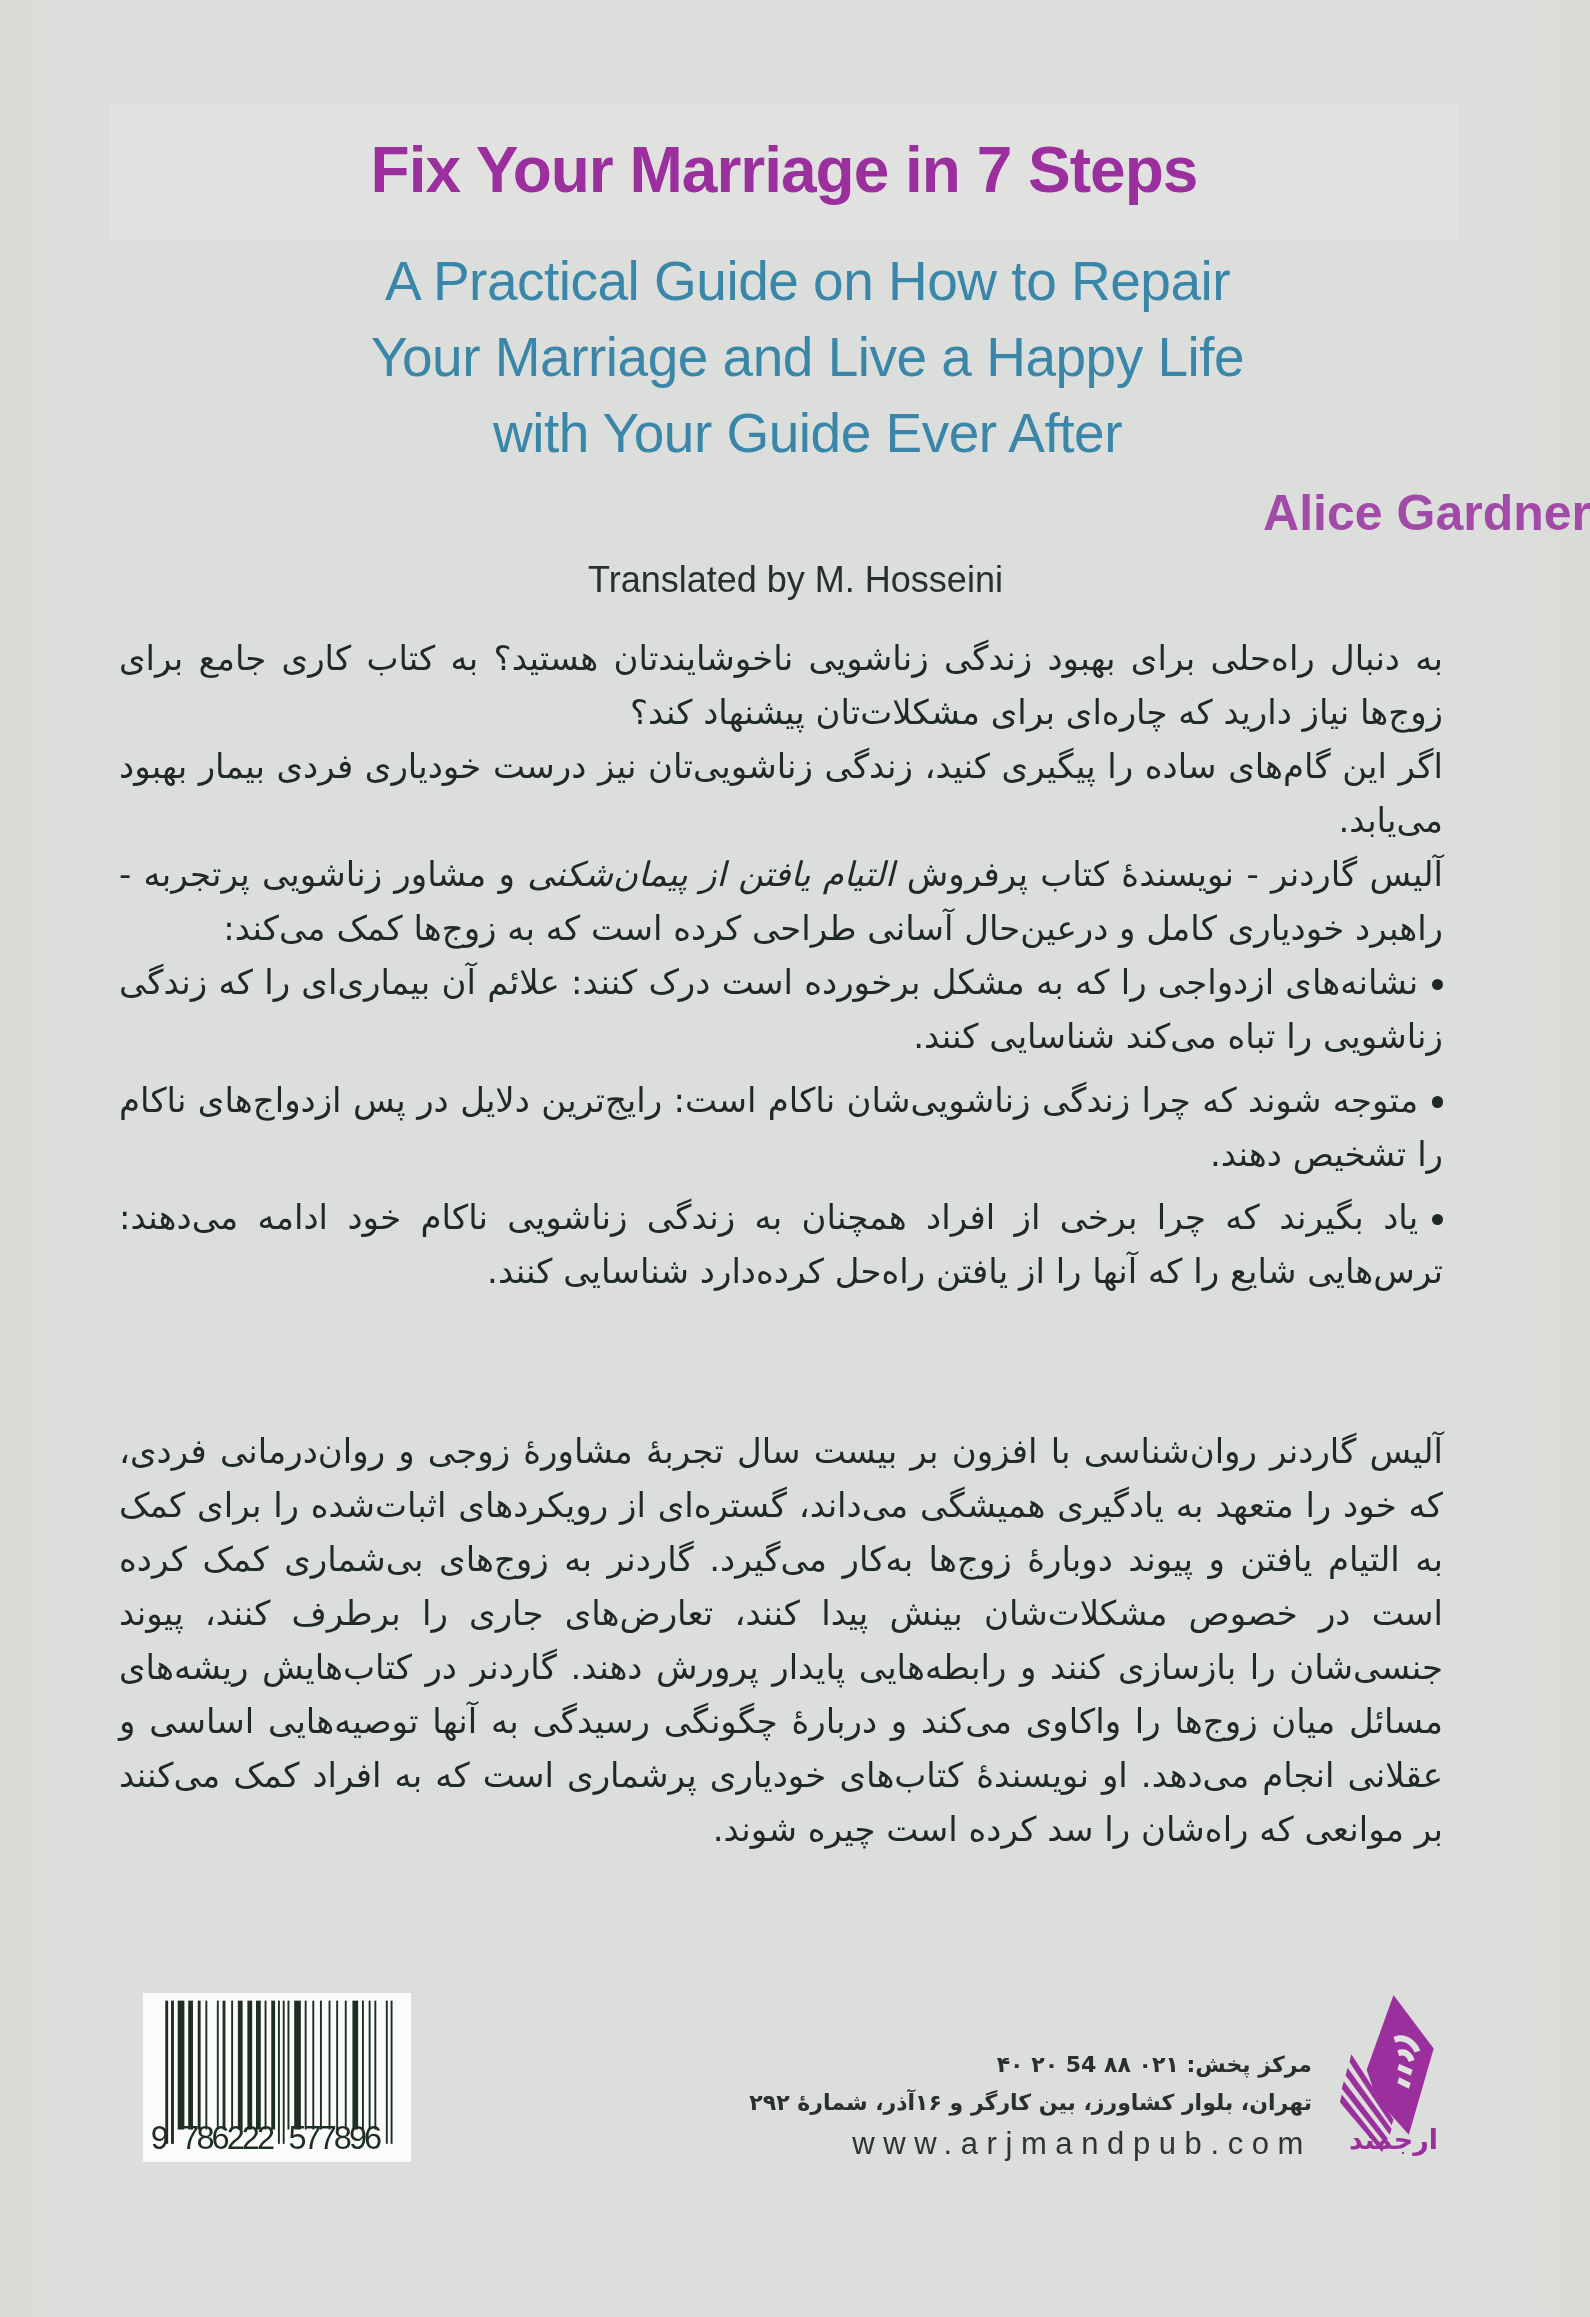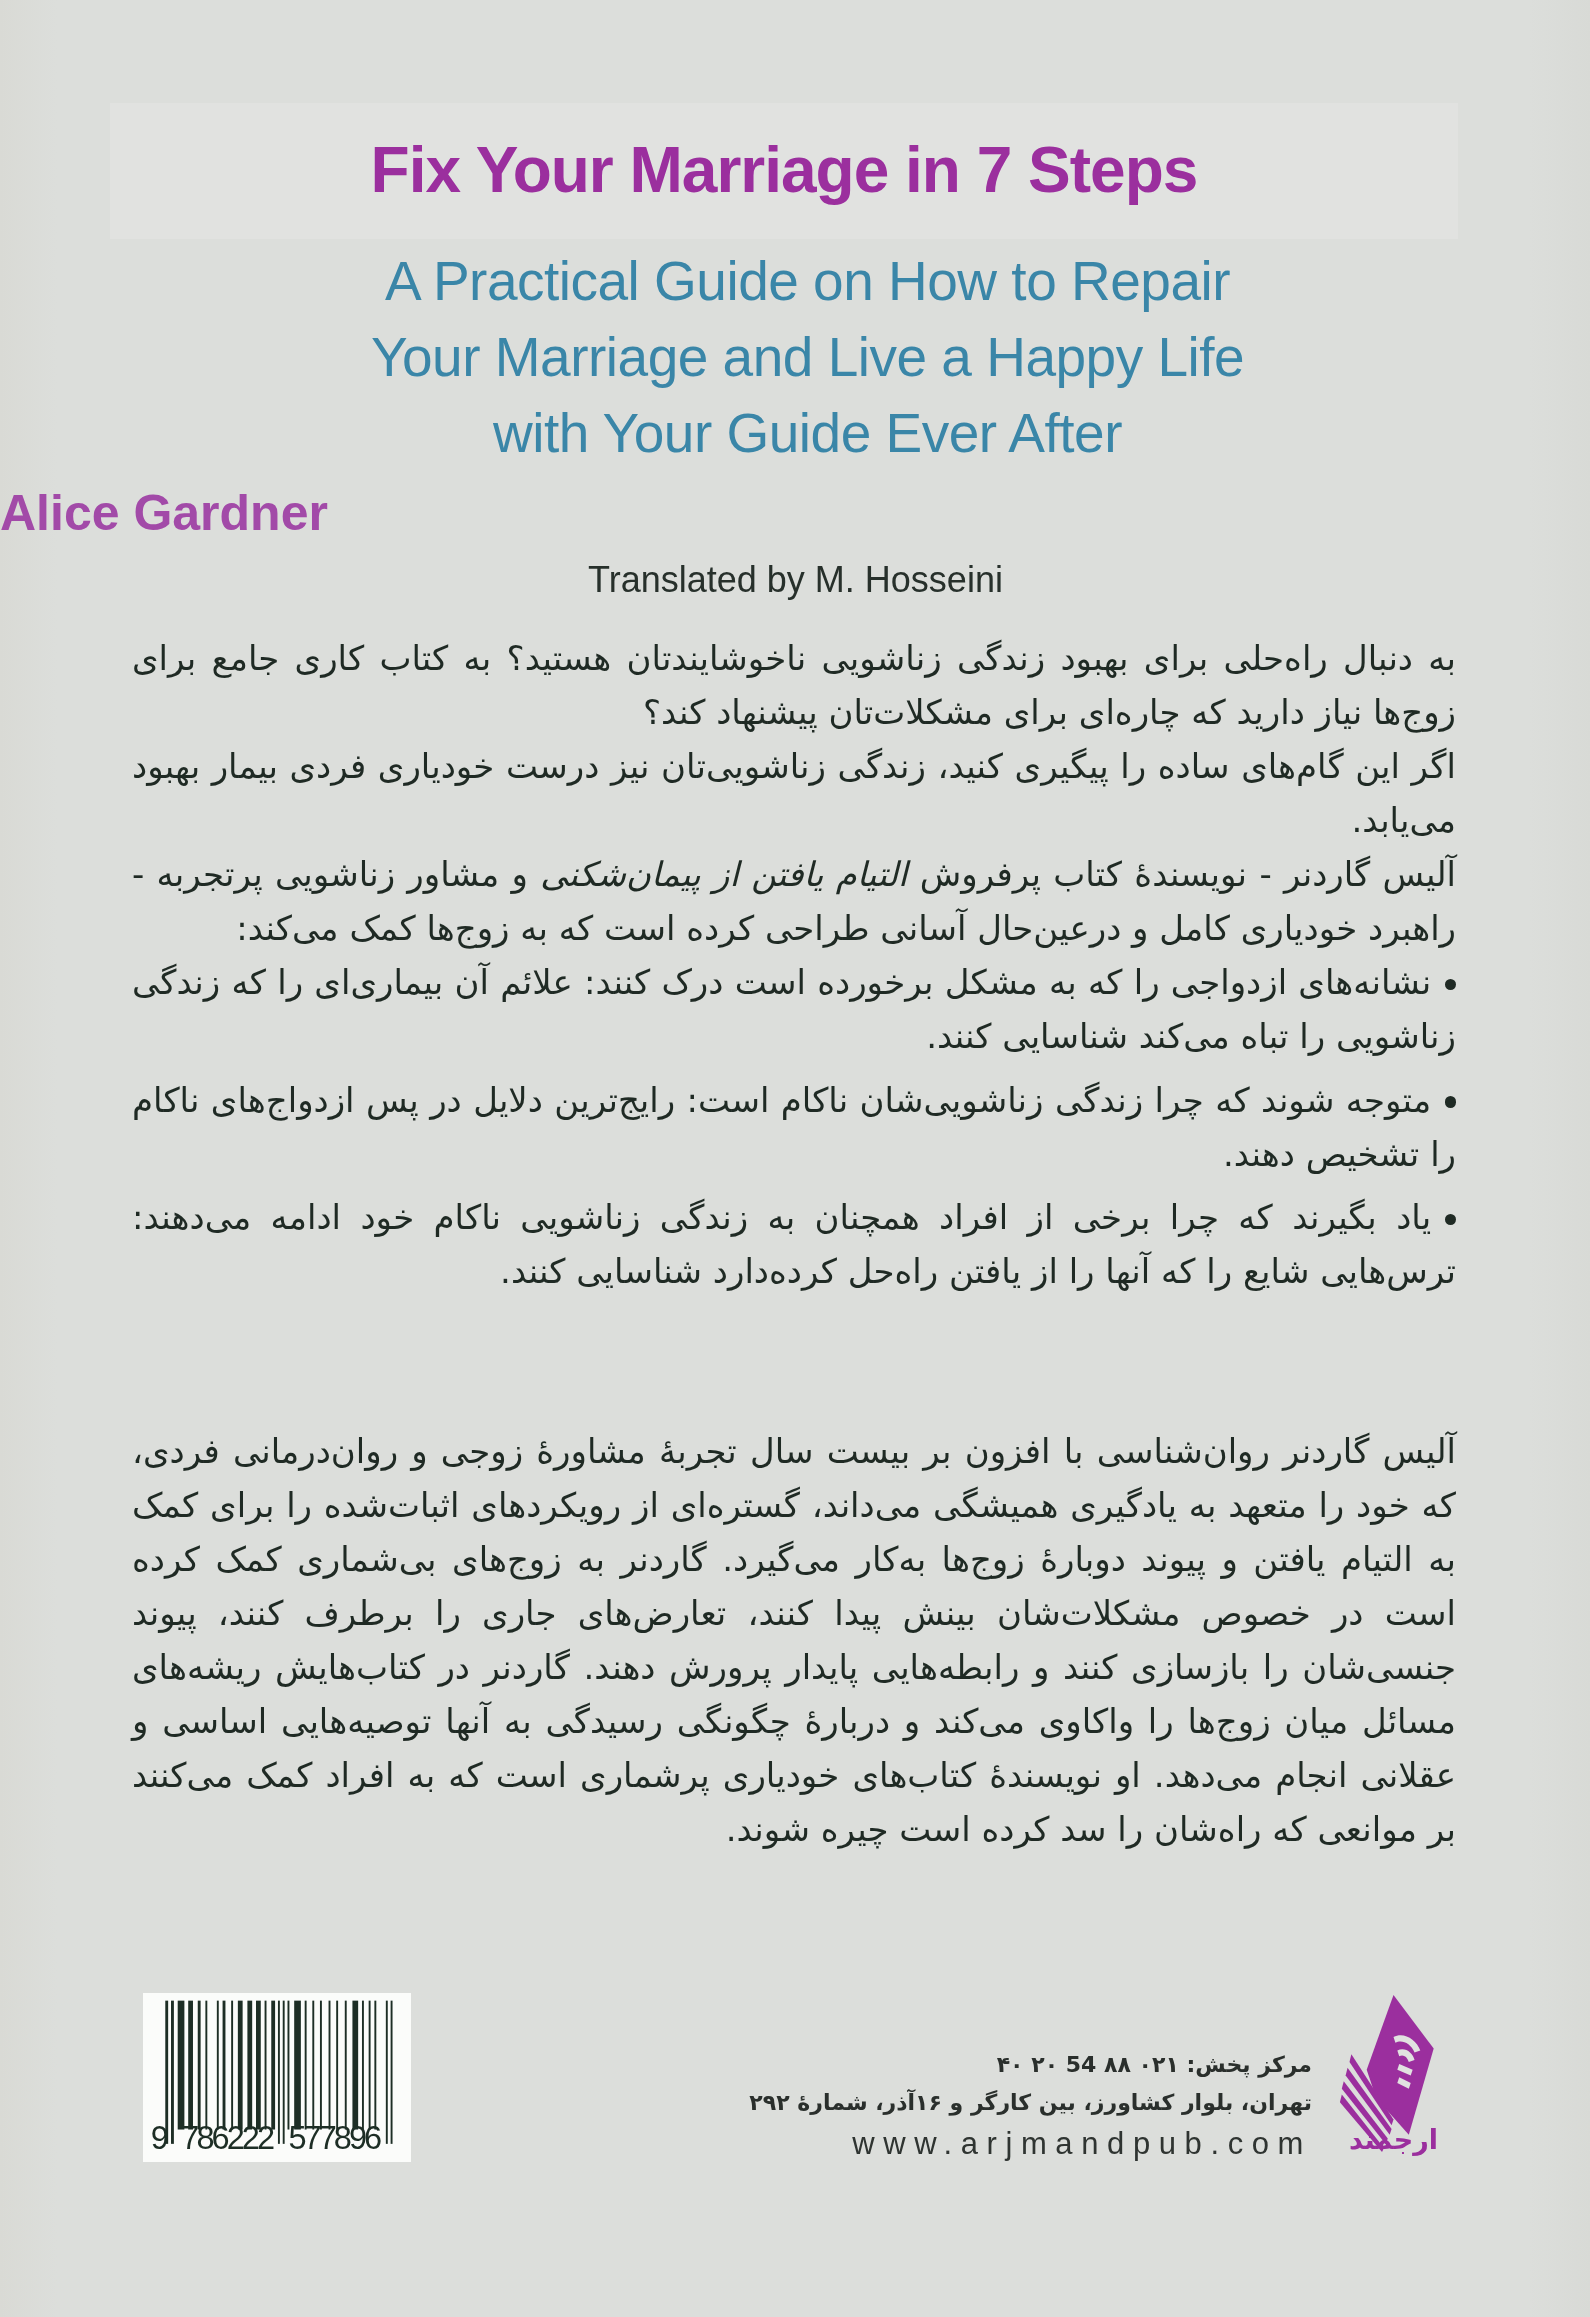--- a/index.html
+++ b/index.html
@@ -16,29 +16,29 @@
     background: #e1e2e0; }
   .title { position: absolute; left: 0; width: 100%; top: 15.3px; text-align: center;
     font-family: "Liberation Sans", sans-serif; font-weight: bold; font-size: 64px;
     line-height: 105px; color: #9b2f9e; letter-spacing: -1px; }
 
   .subtitle { position: absolute; left: 12px; width: 1591px; top: 243px; text-align: center;
     font-family: "Liberation Sans", sans-serif; font-size: 55px; line-height: 76px;
     color: #3a86a8; letter-spacing: -0.5px; }
   .subtitle div { white-space: nowrap; }
 
-  .author { position: absolute; left: 0; width: 1591px; top: 483px; text-align: left;
+  .author { position: absolute; left: 0; width: 1591px; top: 483px; text-align: right;
     font-family: "Liberation Sans", sans-serif; font-weight: bold; font-size: 50px;
     line-height: 61px; color: #a24aa8; }
 
   .translator { position: absolute; left: 0; width: 1591px; top: 557px; text-align: center;
     font-family: "Liberation Sans", sans-serif; font-size: 36px; line-height: 46px;
     color: #27302b; }
 
-  .fa-block { position: absolute; left: 132px; width: 1324px; direction: rtl;
+  .fa-block { position: absolute; left: 119px; width: 1324px; direction: rtl;
     text-align: justify; text-align-last: right;
     font-family: "DejaVu Sans", sans-serif; font-size: 34px; line-height: 54px;
     color: #1f2a24; }
   .fa-block p { margin: 0; }
   .intro { top: 631px; }
   .bio { top: 1424px; }
   .fa-block .em { font-style: italic; }
   .fa-block ul { list-style: none; margin: 0; padding: 0; }
   .fa-block li { margin: 0; }
   .fa-block li .bullet { display: inline-block; width: 11.5px; height: 11.5px; border-radius: 50%;

